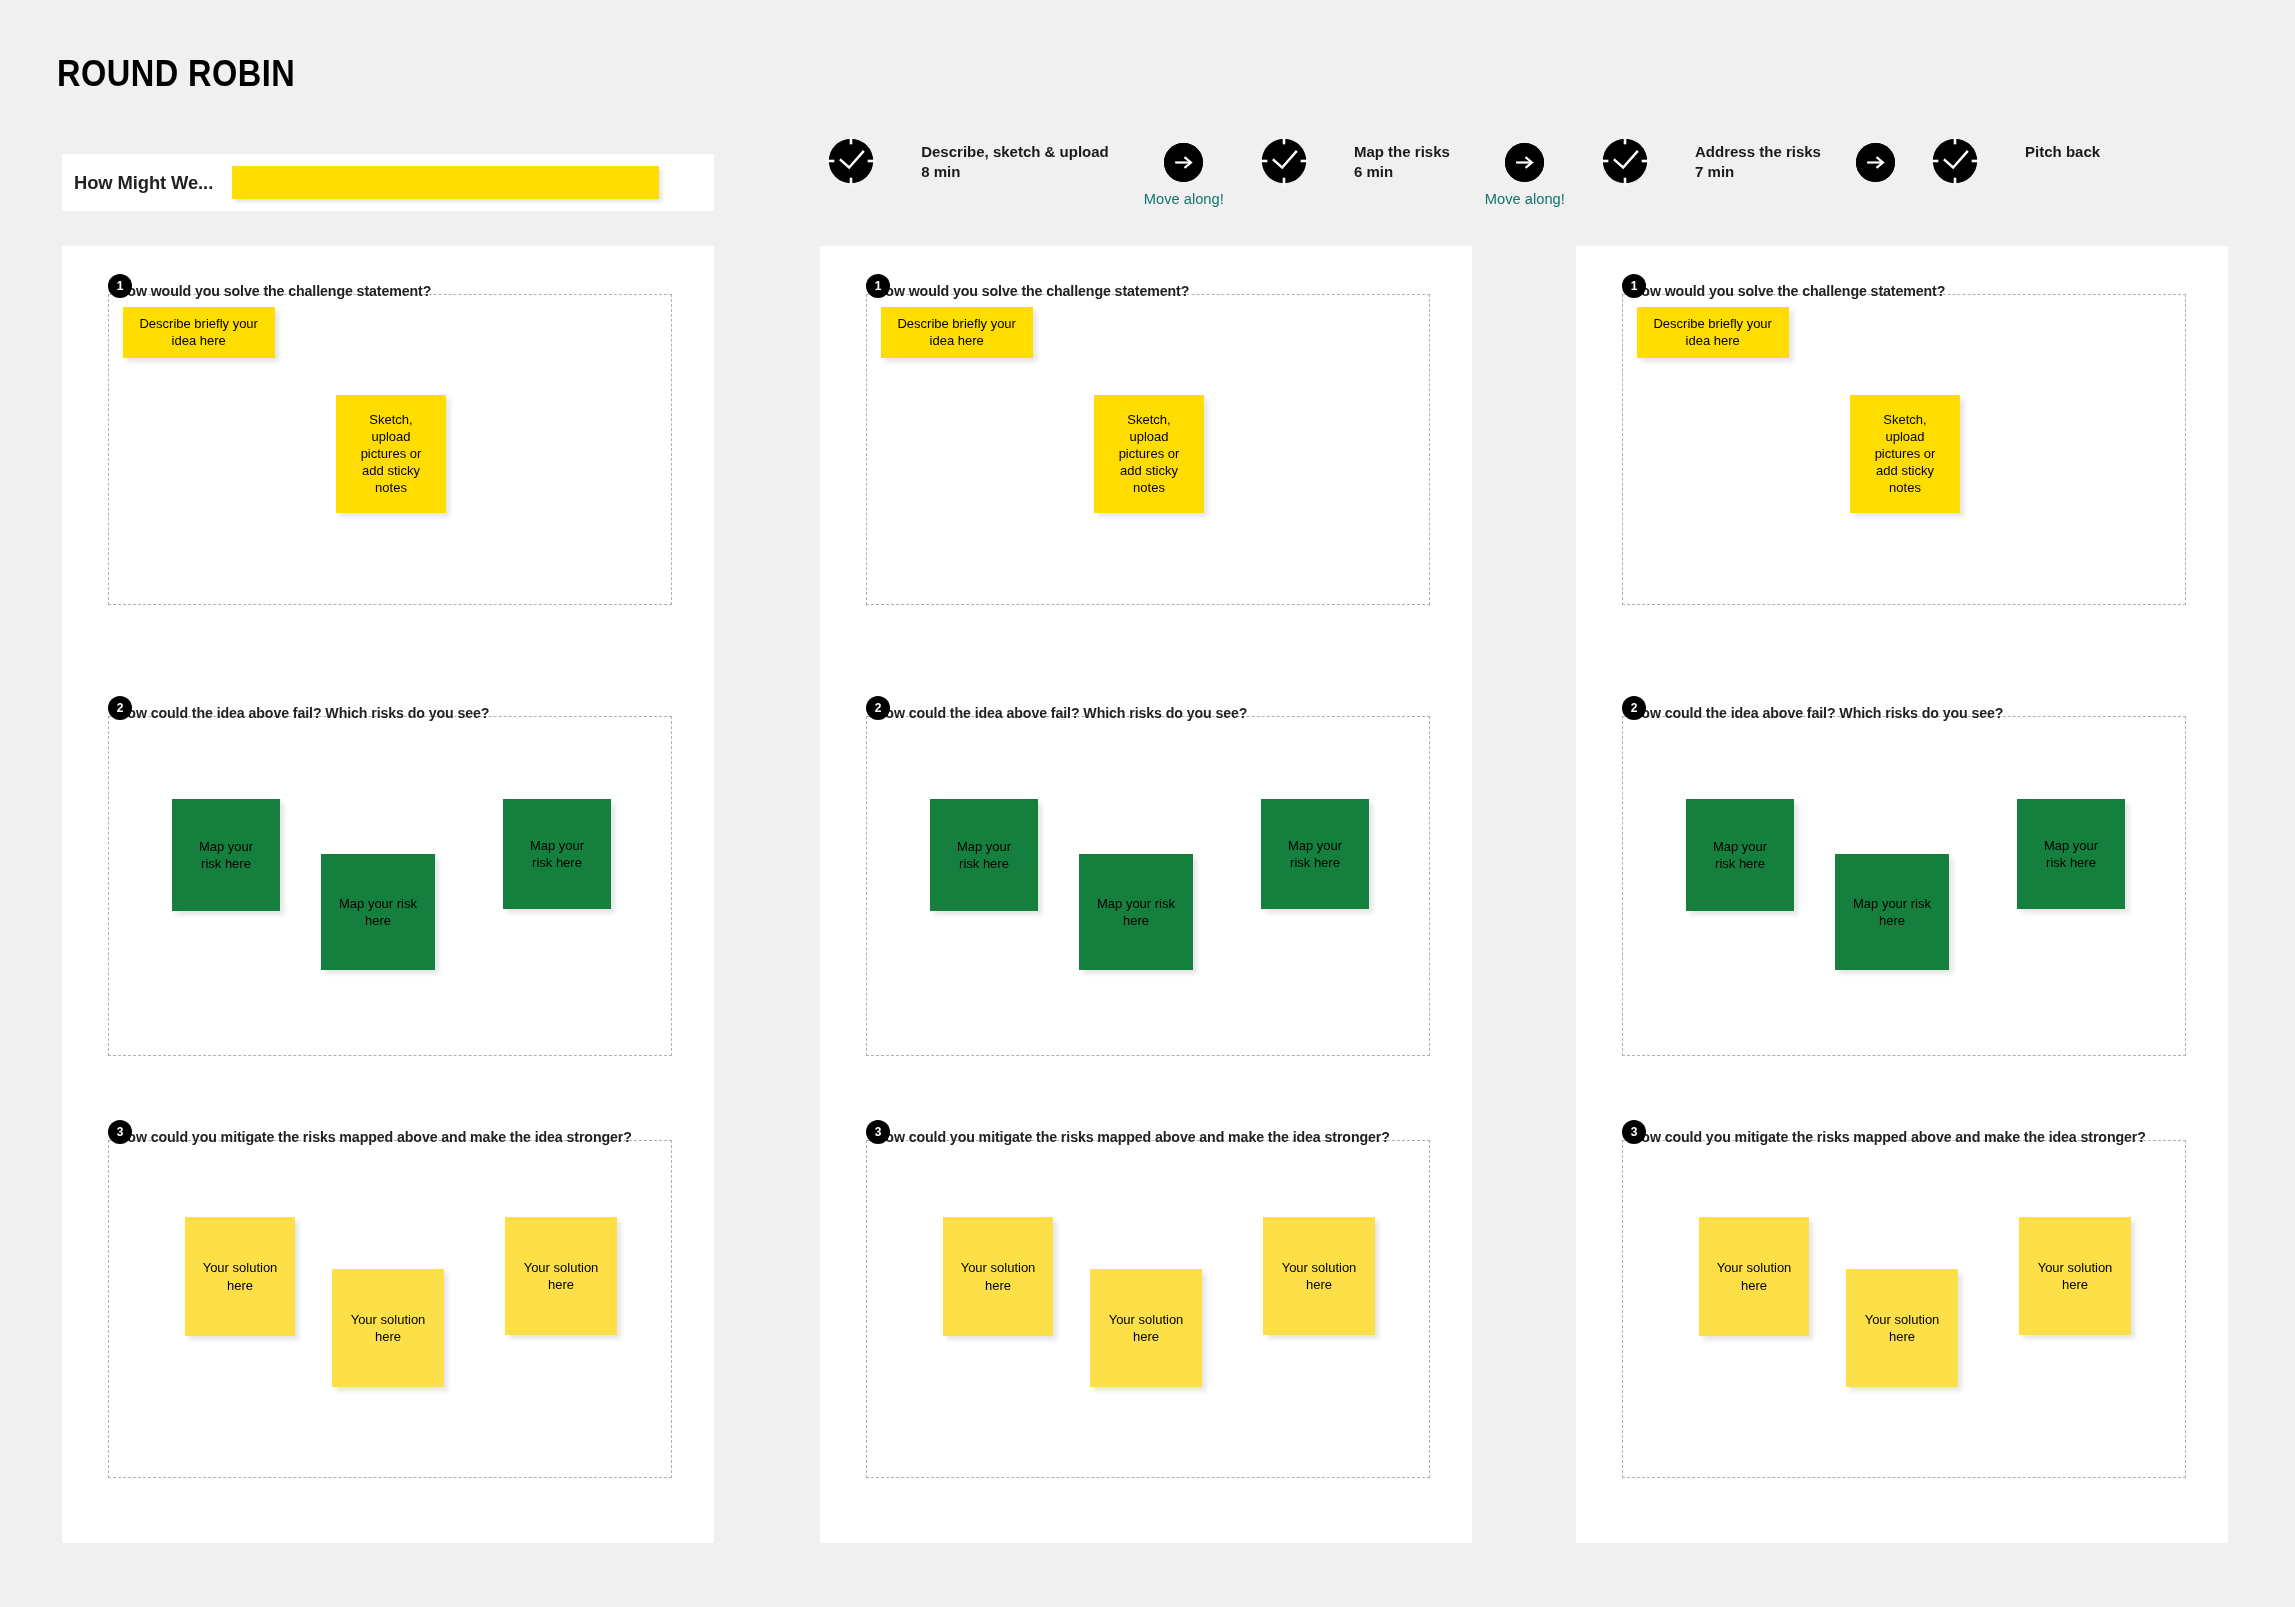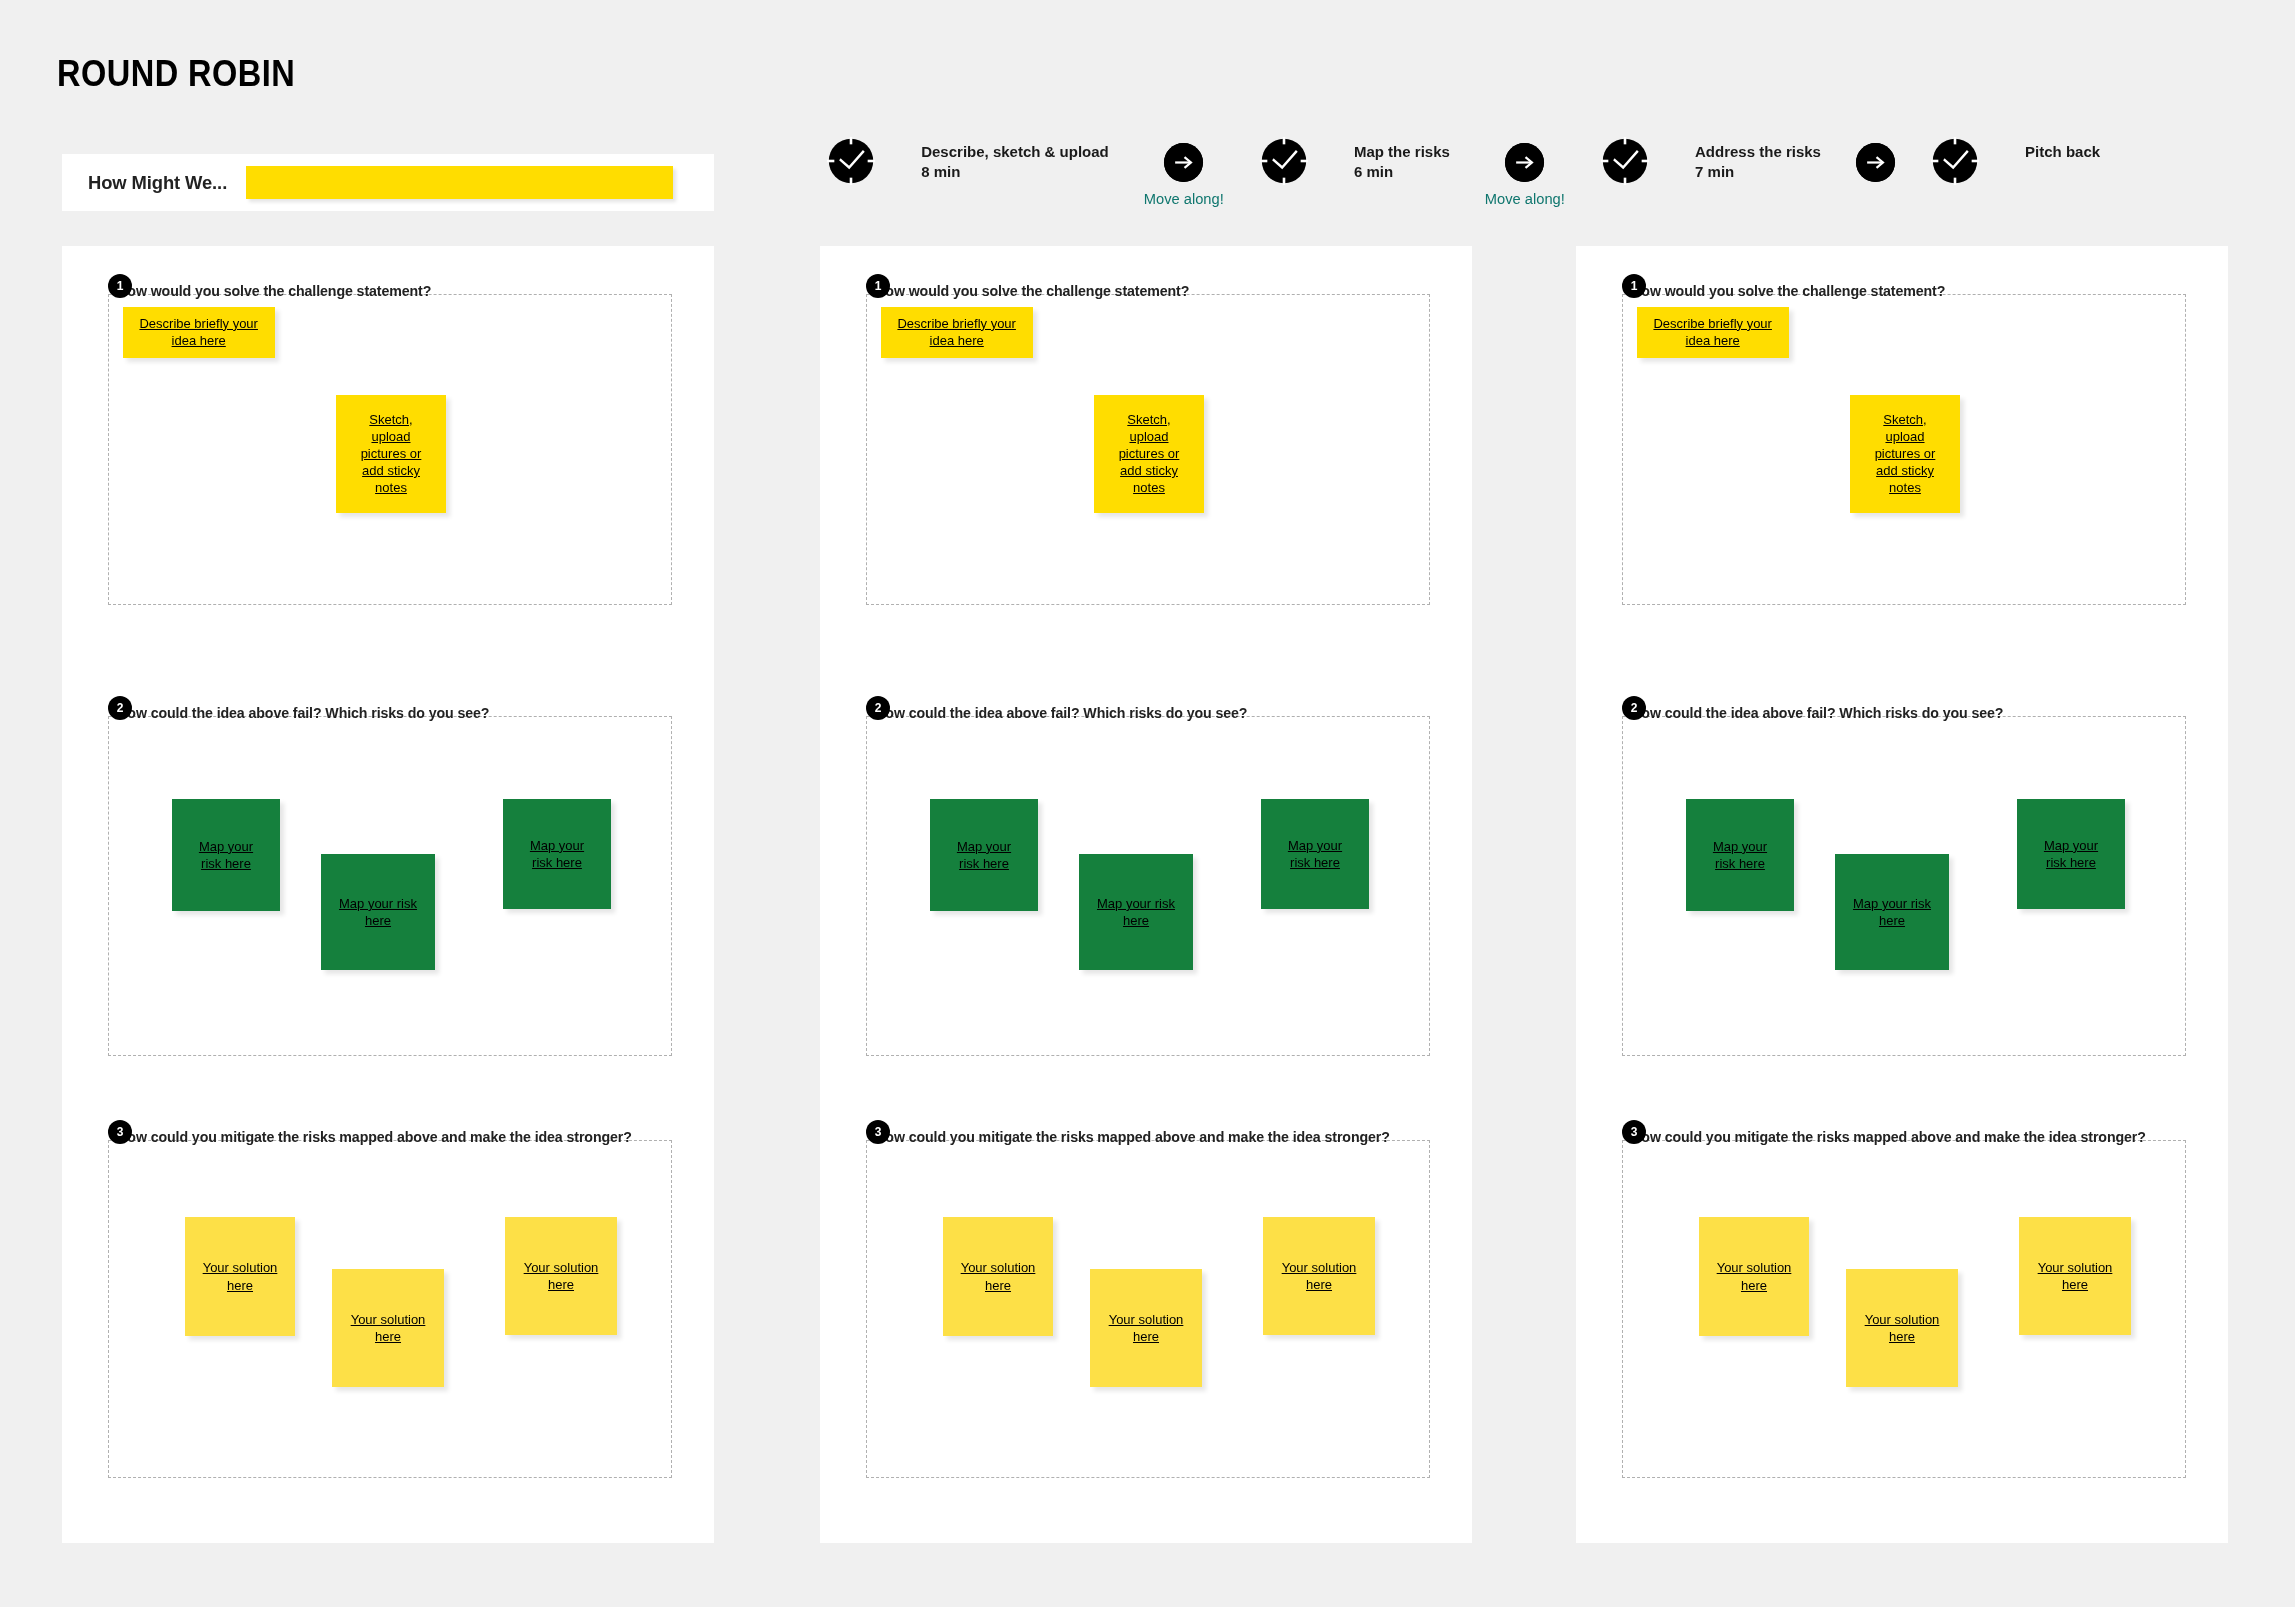--- a/index.html
+++ b/index.html
@@ -39,21 +39,21 @@
     position: absolute;
     left: 62px;
     top: 154px;
     width: 652px;
     height: 57px;
     background: #ffffff;
     display: flex;
     align-items: center;
   }
   .hmw-label {
-    margin-left: 26px;
+    margin-left: 12px;
     font-size: 18.4px;
     font-weight: 600;
     color: #222222;
     white-space: nowrap;
     letter-spacing: -0.1px;
   }
   .hmw-field {
     margin-left: 18.4px;
     width: 427px;
     height: 33px;
@@ -179,21 +179,20 @@
     position: absolute;
     display: flex;
     align-items: center;
     justify-content: center;
     text-align: center;
     font-size: 13px;
     line-height: 1.32;
     color: #000000;
     box-shadow: 3.7px 3.7px 4.6px rgba(0,0,0,0.10);
     padding: 0 15px;
-    text-decoration: underline;
   }
   .sticky.yellow { background: #ffdd00; }
   .sticky.teal   { background: #15803d; }
   .sticky.orange { background: #fde047; }
 
   
   .st-idea   { left: 14.7px;  top: 33px;  width: 152px; height: 51px; }
   .st-sketch { left: 228px; top: 121px; width: 110px; height: 118px; }
 
   .st-risk-a { left: 64px;  top: 103px; width: 108px; height: 112px; }

